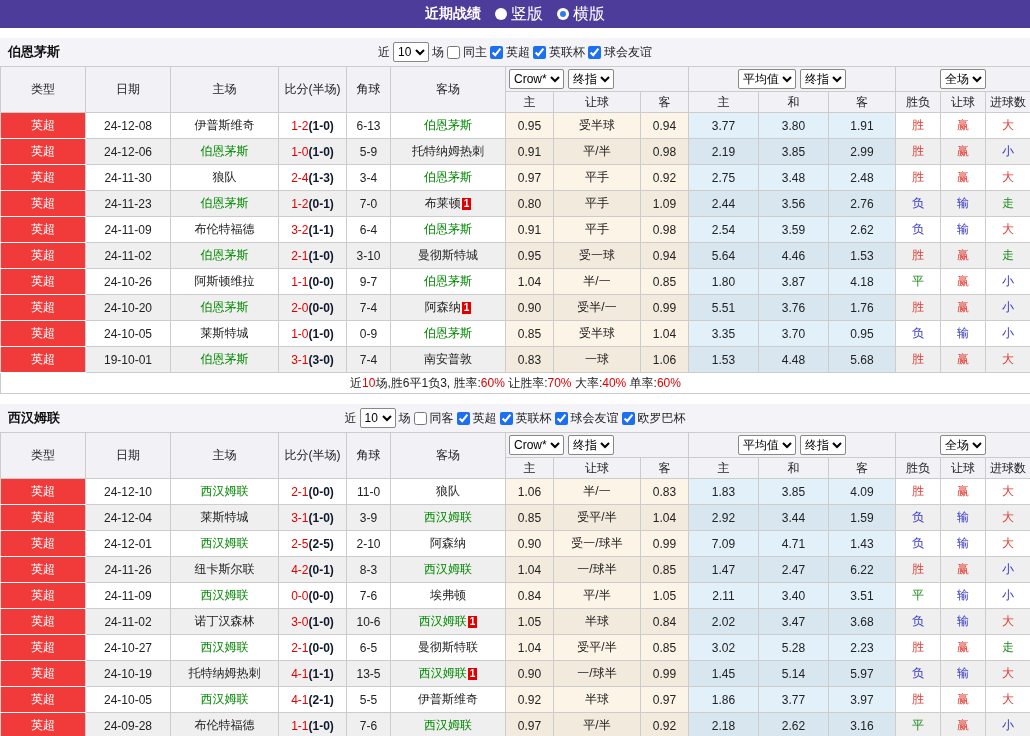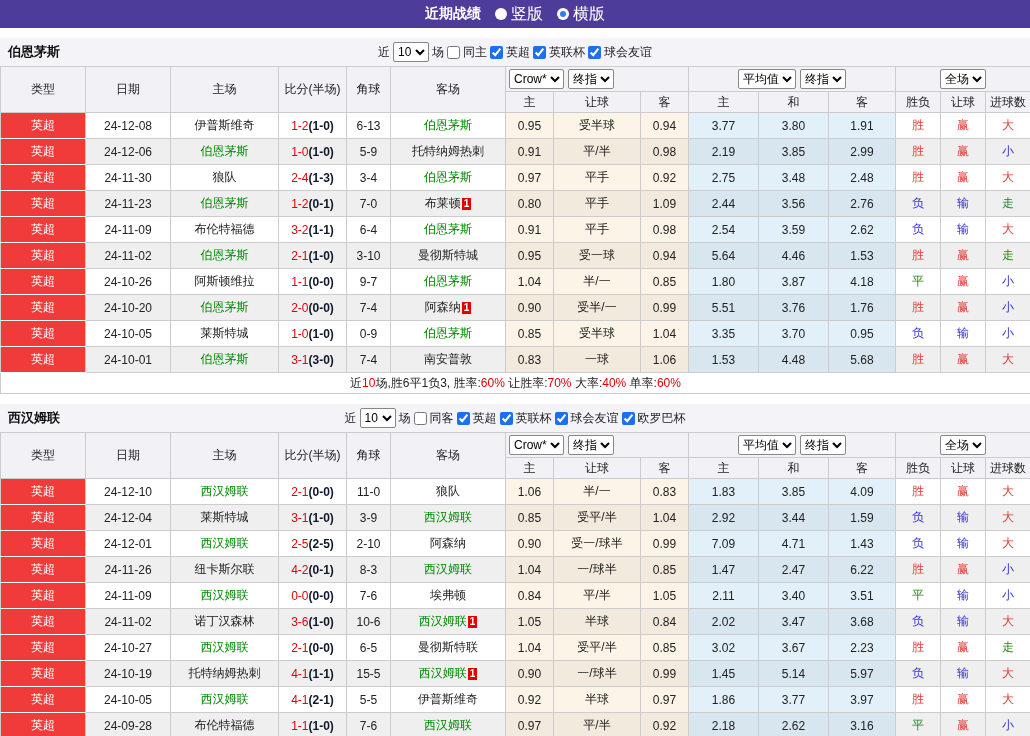--- a/index.html
+++ b/index.html
@@ -276,21 +276,21 @@
               <td class="crow">1.04</td>
               <td class="avg">3.35</td>
               <td class="avg">3.70</td>
               <td class="avg">0.95</td>
               <td class="res" style="color: rgb(51, 51, 204);">负</td>
               <td class="res" style="color: rgb(51, 51, 204);">输</td>
               <td class="res" style="color: rgb(51, 51, 204);">小</td>
             </tr>
             <tr class="match-row">
               <td class="type">英超</td>
-              <td class="date">24-10-01</td>
+              <td class="date">19-10-01</td>
               <td class="home"><span class="team-focal">伯恩茅斯</span></td>
               <td class="score"><span class="ft">3-1</span><span class="ht">(3-0)</span></td>
               <td class="corner">7-4</td>
               <td class="away"><span class="team-plain">南安普敦</span></td>
               <td class="crow">0.83</td>
               <td class="crow">一球</td>
               <td class="crow">1.06</td>
               <td class="avg">1.53</td>
               <td class="avg">4.48</td>
               <td class="avg">5.68</td>
@@ -464,21 +464,21 @@
               <td class="avg">3.40</td>
               <td class="avg">3.51</td>
               <td class="res" style="color: rgb(30, 138, 30);">平</td>
               <td class="res" style="color: rgb(51, 51, 204);">输</td>
               <td class="res" style="color: rgb(51, 51, 204);">小</td>
             </tr>
             <tr class="match-row">
               <td class="type">英超</td>
               <td class="date">24-11-02</td>
               <td class="home"><span class="team-plain">诺丁汉森林</span></td>
-              <td class="score"><span class="ft">3-6</span><span class="ht">(1-0)</span></td>
+              <td class="score"><span class="ft">3-0</span><span class="ht">(1-0)</span></td>
               <td class="corner">10-6</td>
               <td class="away"><span class="team-focal">西汉姆联</span><span class="badge">1</span></td>
               <td class="crow">1.05</td>
               <td class="crow">半球</td>
               <td class="crow">0.84</td>
               <td class="avg">2.02</td>
               <td class="avg">3.47</td>
               <td class="avg">3.68</td>
               <td class="res" style="color: rgb(51, 51, 204);">负</td>
               <td class="res" style="color: rgb(51, 51, 204);">输</td>
@@ -488,32 +488,32 @@
               <td class="type">英超</td>
               <td class="date">24-10-27</td>
               <td class="home"><span class="team-focal">西汉姆联</span></td>
               <td class="score"><span class="ft">2-1</span><span class="ht">(0-0)</span></td>
               <td class="corner">6-5</td>
               <td class="away"><span class="team-plain">曼彻斯特联</span></td>
               <td class="crow">1.04</td>
               <td class="crow">受平/半</td>
               <td class="crow">0.85</td>
               <td class="avg">3.02</td>
-              <td class="avg">3.67</td>
+              <td class="avg">5.28</td>
               <td class="avg">2.23</td>
               <td class="res" style="color: rgb(224, 60, 50);">胜</td>
               <td class="res" style="color: rgb(224, 60, 50);">赢</td>
               <td class="res" style="color: rgb(30, 138, 30);">走</td>
             </tr>
             <tr class="match-row">
               <td class="type">英超</td>
               <td class="date">24-10-19</td>
               <td class="home"><span class="team-plain">托特纳姆热刺</span></td>
               <td class="score"><span class="ft">4-1</span><span class="ht">(1-1)</span></td>
-              <td class="corner">15-5</td>
+              <td class="corner">13-5</td>
               <td class="away"><span class="team-focal">西汉姆联</span><span class="badge">1</span></td>
               <td class="crow">0.90</td>
               <td class="crow">一/球半</td>
               <td class="crow">0.99</td>
               <td class="avg">1.45</td>
               <td class="avg">5.14</td>
               <td class="avg">5.97</td>
               <td class="res" style="color: rgb(51, 51, 204);">负</td>
               <td class="res" style="color: rgb(51, 51, 204);">输</td>
               <td class="res" style="color: rgb(224, 60, 50);">大</td>

